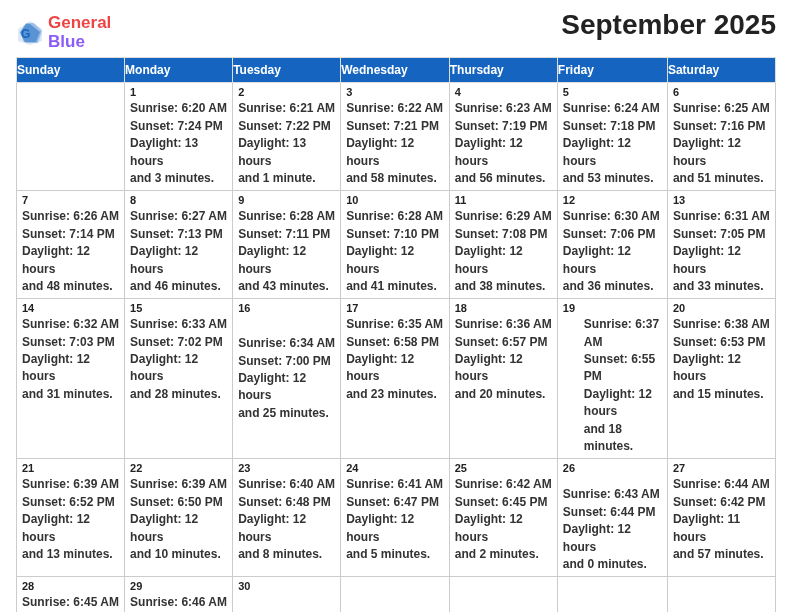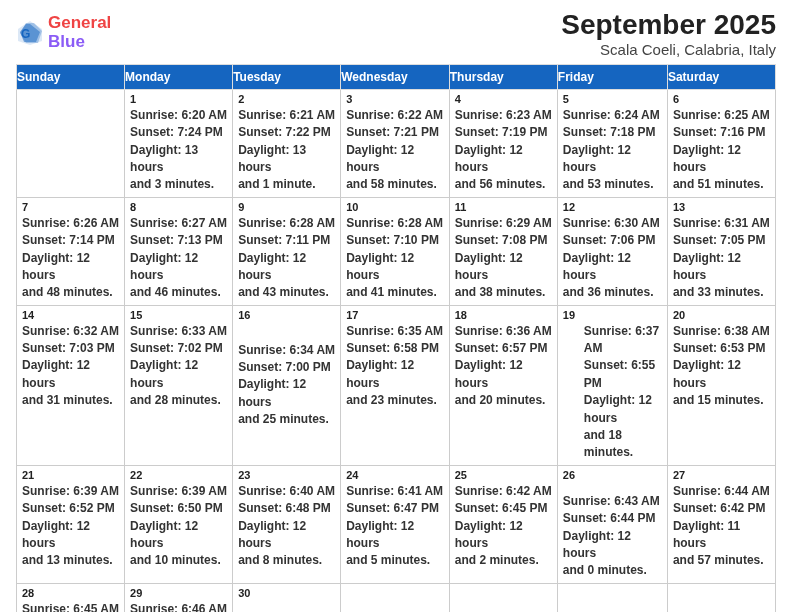--- a/index.html
+++ b/index.html
@@ -105,21 +105,20 @@
         <polygon points="14,5 24,13 20,23 8,23 4,13 10,5" fill="#1565c0" opacity="0.5"></polygon>
         <text x="5" y="19" font-size="12" font-weight="bold" fill="#1565c0" font-family="Arial">G</text>
       </svg>
       <div class="logo-text">
         <span style="font-size:17px;font-weight:bold;color:#ef4444;line-height:1.1;">General</span>
         <span style="font-size:17px;font-weight:bold;color:#8b5cf6;line-height:1.1;">Blue</span>
       </div>
     </div>
     <div class="title-block">
       <div class="month-title">September 2025</div>
-      <div class="location">Scala Coeli, Calabria, Italy</div>
     </div>
   </div>
 
   <table class="calendar">
     <thead>
       <tr>
         <th>Sunday</th>
         <th>Monday</th>
         <th>Tuesday</th>
         <th>Wednesday</th>

